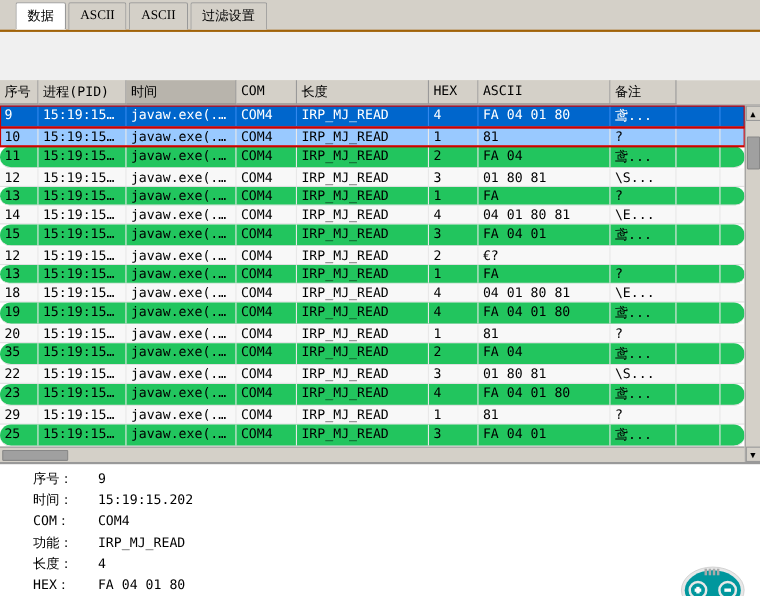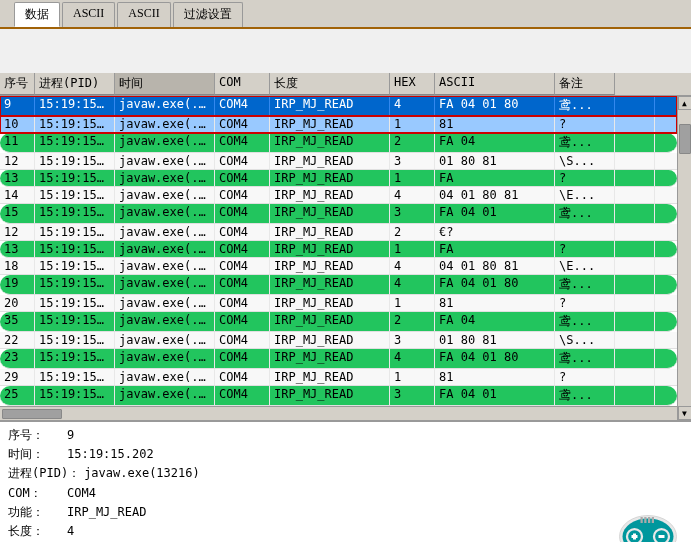--- a/index.html
+++ b/index.html
@@ -117,20 +117,21 @@
       padding: 4px 8px;
       height: 190px;
       overflow: hidden;
       position: relative;
       font-size: 12px;
       line-height: 1.6;
     }
     .detail-line {
       display: flex;
       gap: 4px;
+      margin-left: 22px;
     }
     .detail-label {
       color: #000;
       font-weight: normal;
       min-width: 55px;
     }
     .detail-value {
       color: #000;
     }
 
@@ -428,24 +429,20 @@
 <div class="detail-panel">
   <div class="detail-line">
     <span class="detail-label">序号：</span>
     <span class="detail-value">9</span>
   </div>
   <div class="detail-line">
     <span class="detail-label">时间：</span>
     <span class="detail-value">15:19:15.202</span>
   </div>
   <div class="detail-line">
-    <span class="detail-label">进程(PID)：</span>
-    <span class="detail-value">javaw.exe(13216)</span>
-  </div>
-  <div class="detail-line">
     <span class="detail-label">COM：</span>
     <span class="detail-value">COM4</span>
   </div>
   <div class="detail-line">
     <span class="detail-label">功能：</span>
     <span class="detail-value">IRP_MJ_READ</span>
   </div>
   <div class="detail-line">
     <span class="detail-label">长度：</span>
     <span class="detail-value">4</span>

